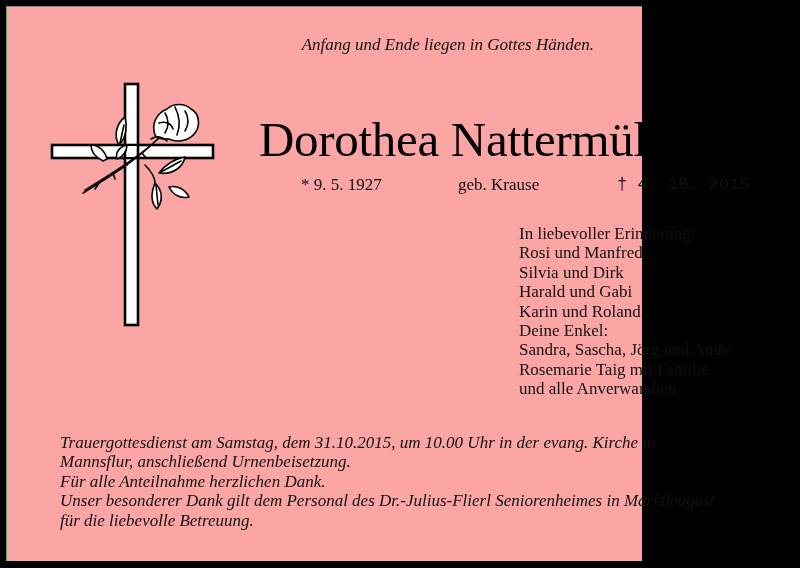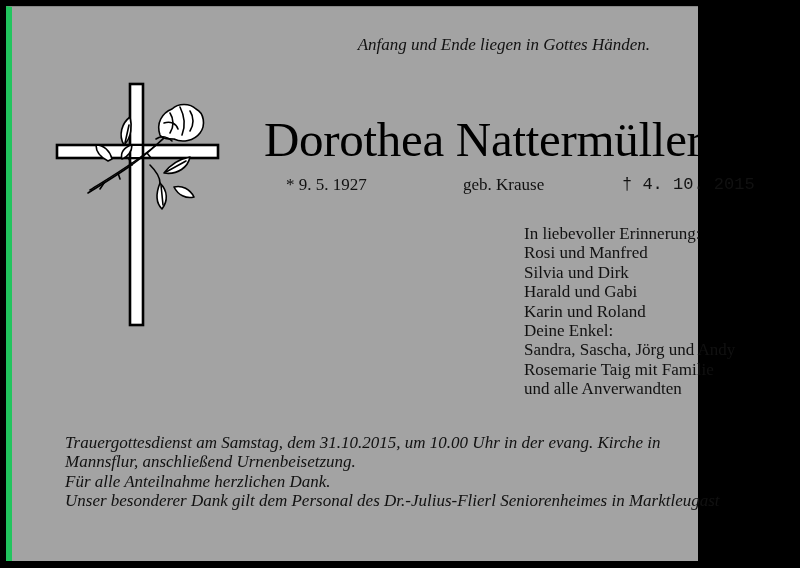--- a/index.html
+++ b/index.html
@@ -4,38 +4,38 @@
   <style>
     html, body { margin: 0; padding: 0; }
     body {
       width: 800px; height: 568px; overflow: hidden;
       background: #000;
       font-family: "Liberation Serif", "DejaVu Serif", serif;
       color: #111;
     }
     .frame {
       position: absolute; left: 6px; top: 6px;
-      width: 692px; height: 555px;
-      background: #a3a3a3;
+      width: 636px; height: 555px;
+      background: #fca5a5;
       border-top: 1px solid #888;
-      border-left: 6px solid #22c55e;
+      border-left: 1px solid #22c55e;
       box-sizing: border-box;
     }
     .abs { position: absolute; white-space: nowrap; }
     .motto {
       right: 48px; top: 28px;
       font-style: italic; font-size: 17px;
     }
     .intro { left: 252px; top: 67px; font-size: 17px; }
     .name {
       left: 252px; top: 103px;
       font-size: 49px; line-height: 60px; letter-spacing: -0.3px;
       color: #000;
     }
-    .birth { left: 274px; top: 168px; font-size: 17px; }
+    .birth { left: 294px; top: 168px; font-size: 17px; }
     .maiden { left: 451px; top: 168px; font-size: 17px; }
     .death { left: 610px; top: 168px; font-size: 17px; font-family: Liberation Mono, monospace; }
     .mourners {
       left: 508px; top: 213px;
       font-size: 17px; line-height: 19.4px;
       margin: 4px; padding: 0; list-style: none;
     }
     .mourners li { margin: 0; padding: 0; }
     .closing {
       left: 53px; top: 426px;
@@ -108,14 +108,15 @@
     <li>Sandra, Sascha, Jörg und Andy</li>
     <li>Rosemarie Taig mit Familie</li>
     <li>und alle Anverwandten</li>
   </ul>
 
   <div class="abs closing">
     <div>Trauergottesdienst am Samstag, dem 31.10.2015, um 10.00 Uhr in der evang. Kirche in</div>
     <div>Mannsflur, anschließend Urnenbeisetzung.</div>
     <div>Für alle Anteilnahme herzlichen Dank.</div>
     <div>Unser besonderer Dank gilt dem Personal des Dr.-Julius-Flierl Seniorenheimes in Marktleugast</div>
+    <div>für die liebevolle Betreuung.</div>
   </div>
 </div>
 
 </body></html>

